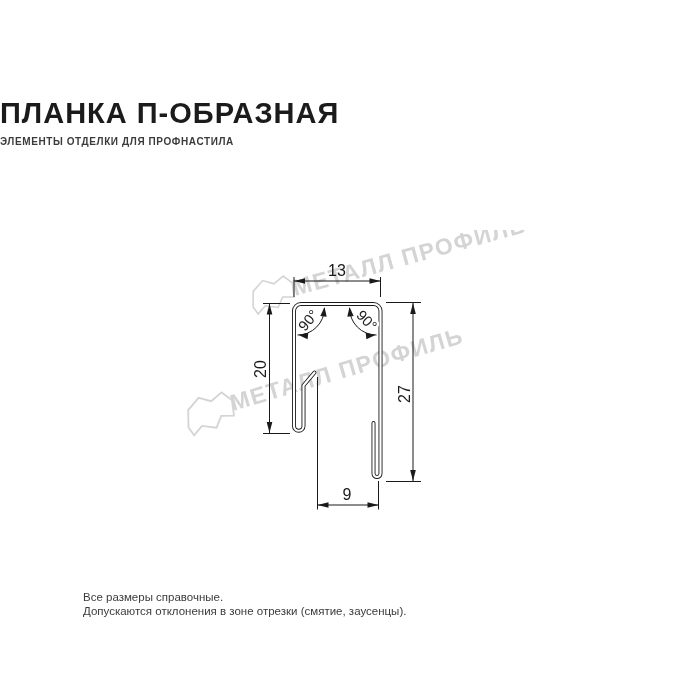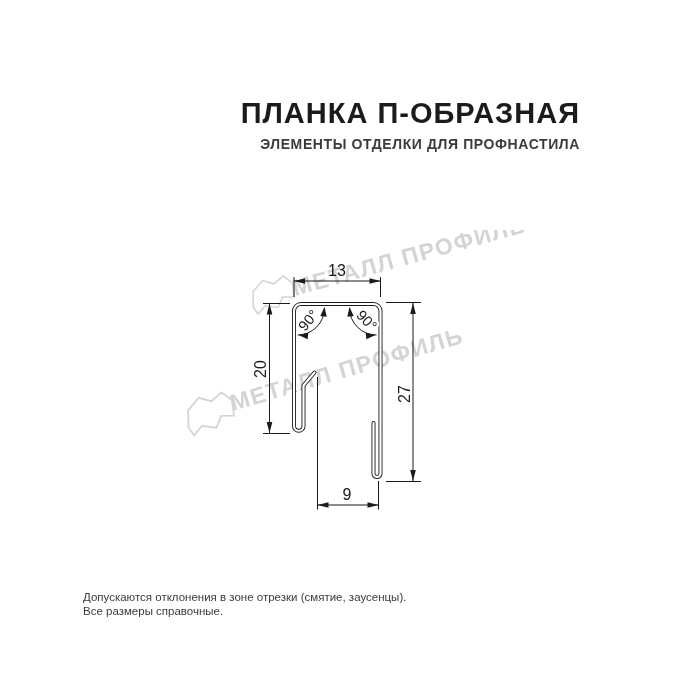--- a/index.html
+++ b/index.html
@@ -1,26 +1,26 @@
 <!DOCTYPE html>
 <html><head>
 <meta charset="utf-8">
 <style>
   html,body{margin:0;padding:0;}
   body{
     width:700px;height:700px;background:#ffffff;position:relative;
     font-family:"Liberation Sans", sans-serif;overflow:hidden;
   }
-  .title-block{position:absolute;left:0;top:100px;width:580px;text-align:right;}
+  .title-block{position:absolute;left:0;top:100px;width:580px;text-align:left;}
   .title-line{
     font-size:29px;font-weight:bold;color:#1b1b1b;letter-spacing:1px;
     line-height:27px;
   }
   .subtitle{
-    margin-top:9px;font-size:14px;font-weight:bold;color:#3b3b3b;
+    margin-top:9px;font-size:10px;font-weight:bold;color:#3b3b3b;
     letter-spacing:0.6px;
   }
   .drawing-wrap{position:absolute;left:140px;top:230px;width:420px;height:310px;}
   .footer{
     position:absolute;left:83px;top:591px;font-size:11.5px;color:#3b3b3b;
     line-height:13.5px;
   }
   svg text{font-family:"Liberation Sans", sans-serif;}
   .dim-label{font-size:16px;fill:#1a1a1a;}
   .angle-label{font-size:14.5px;fill:#1a1a1a;paint-order:stroke;stroke:#ffffff;stroke-width:5px;}
@@ -105,15 +105,15 @@
   <g>
     <path d="M349.5,308 A27,27 0 0 0 376.5,335" fill="none" stroke="#1a1a1a" stroke-width="1"></path>
     <path d="M0,0 L-3.2,9.5 L3.2,9.5 Z" fill="#1a1a1a" transform="translate(349.5,307) rotate(-6)"></path>
     <path d="M0,0 L-3.2,9.5 L3.2,9.5 Z" fill="#1a1a1a" transform="translate(375.5,335) rotate(84)"></path>
   </g>
   <text class="angle-label" x="366" y="325" text-anchor="middle" transform="rotate(46 366 321)">90°</text>
 </svg>
 </div>
 
 <div class="footer">
+  <div>Все размеры справочные.</div>
   <div>Допускаются отклонения в зоне отрезки (смятие, заусенцы).</div>
-  <div>Все размеры справочные.</div>
 </div>
 
 </body></html>

